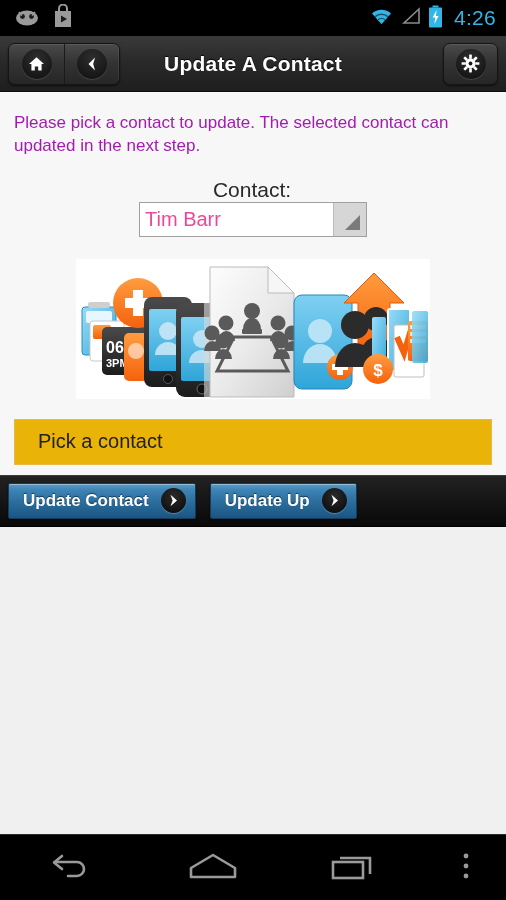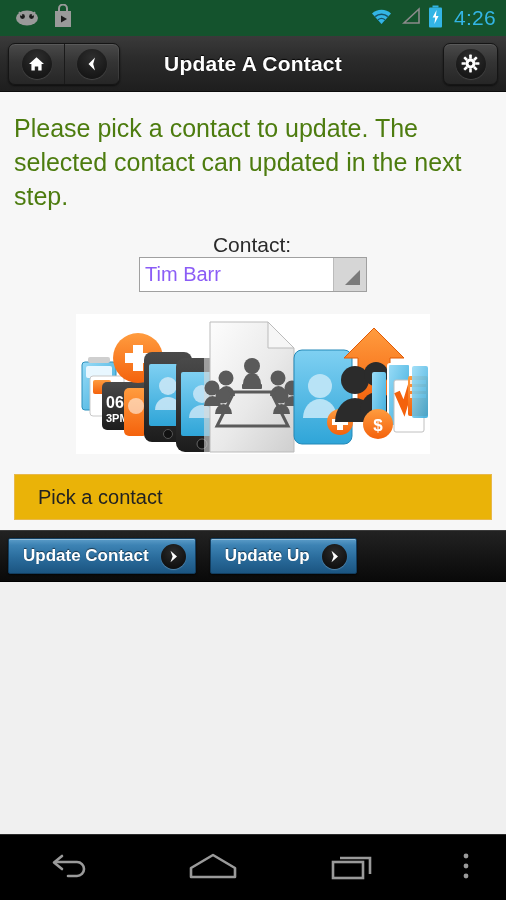--- a/index.html
+++ b/index.html
@@ -13,21 +13,21 @@
   .device {
     position: relative;
     width: 506px; height: 900px;
     background: #f0f0f0;
     display: flex; flex-direction: column;
   }
 
   
   .statusbar {
     height: 36px; flex: 0 0 36px;
-    background: #14532d;
+    background: #000000;
     display: flex; align-items: center;
     padding: 0 10px 0 14px;
     position: relative;
   }
   .sb-left { display: flex; align-items: center; gap: 12px; }
   .sb-right { margin-left: auto; display: flex; align-items: center; gap: 6px; }
   .sb-time {
     color: #33b5e5; font-size: 21px; letter-spacing: .3px;
     font-family: "Liberation Sans", sans-serif; margin-left: 5px;
   }
@@ -82,42 +82,42 @@
     cursor: pointer; z-index: 2;
   }
 
   
   .content {
     background: #f7f7f7;
     padding: 20px 14px 10px 14px;
     flex: 0 0 auto;
   }
   .intro {
-    font-size: 25px; color: #4d7c0f; line-height: 1.35;
+    font-size: 17px; color: #a21caf; line-height: 1.35;
     margin-bottom: 20px;
   }
   .field-row {
     display: flex; align-items: center;
     margin-bottom: 22px;
     flex-direction: column;
   }
   .field-label {
     font-size: 21px; color: #2a2a2a;
     margin-right: 2px; white-space: nowrap;
   }
   .select-box {
     position: relative;
     width: 228px; height: 35px;
     background: #fff;
     border: 1px solid #a0a0a0;
     display: flex; align-items: center;
     cursor: pointer;
   }
   .select-value {
-    font-size: 20px; color: #8b5cf6;
+    font-size: 20px; color: #ec4899;
     padding-left: 5px;
     white-space: nowrap; overflow: hidden;
   }
   .select-arrow {
     position: absolute; right: 0; top: 0;
     width: 33px; height: 33px;
     background: #d6d6d6;
     border-left: 1px solid #bbb;
     display: flex; align-items: flex-end; justify-content: flex-end;
   }

